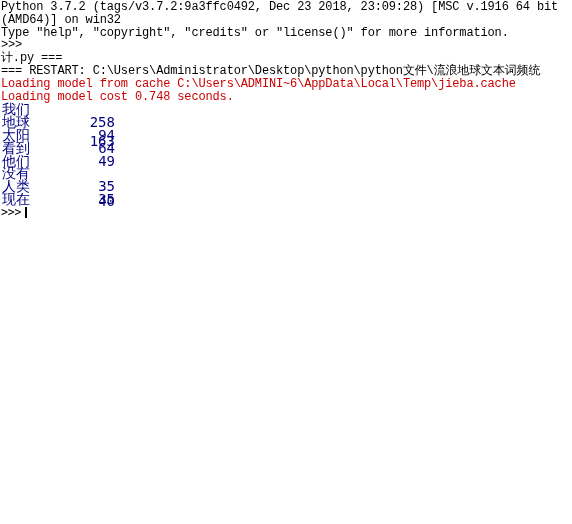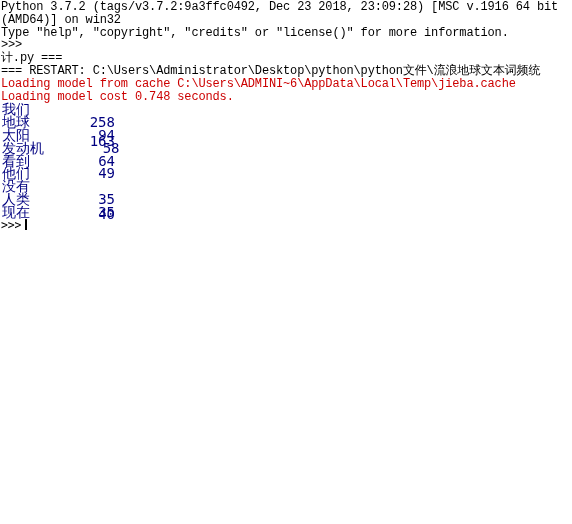--- a/index.html
+++ b/index.html
@@ -87,21 +87,20 @@
   <div class="line c-black">计.py ===</div>
   <div class="line c-black">=== RESTART: C:\Users\Administrator\Desktop\python\python文件\流浪地球文本词频统</div>
 
   <div class="line c-red">Loading model from cache C:\Users\ADMINI~6\AppData\Local\Temp\jieba.cache</div>
   <div class="line c-red">Loading model cost 0.748 seconds.</div>
 
   <div id="freq-list">
       <div class="freq-line"><span class="freq-word">我们</span><span class="freq-count" style="left: 73.7px; width: 40px; margin-top: 32px;">163</span></div>
       <div class="freq-line"><span class="freq-word">地球</span><span class="freq-count" style="left: 73.7px; width: 40px;">258</span></div>
       <div class="freq-line"><span class="freq-word">太阳</span><span class="freq-count" style="left: 73.7px; width: 40px;">94</span></div>
-      <div class="freq-line"><span class="freq-word">发动机</span><span class="freq-count" style="left: 78.3px; width: 40px;">58</span></div>
       <div class="freq-line"><span class="freq-word">看到</span><span class="freq-count" style="left: 73.7px; width: 40px;">64</span></div>
       <div class="freq-line"><span class="freq-word">他们</span><span class="freq-count" style="left: 73.7px; width: 40px;">49</span></div>
       <div class="freq-line"><span class="freq-word">没有</span><span class="freq-count" style="left: 73.7px; width: 40px; margin-top: 28px;">40</span></div>
       <div class="freq-line"><span class="freq-word">人类</span><span class="freq-count" style="left: 73.7px; width: 40px;">35</span></div>
       <div class="freq-line"><span class="freq-word">现在</span><span class="freq-count" style="left: 73.7px; width: 40px;">35</span></div>
     </div>
 
   <div class="prompt-line">
     <span>&gt;&gt;&gt;</span>
     <span class="caret"></span>

